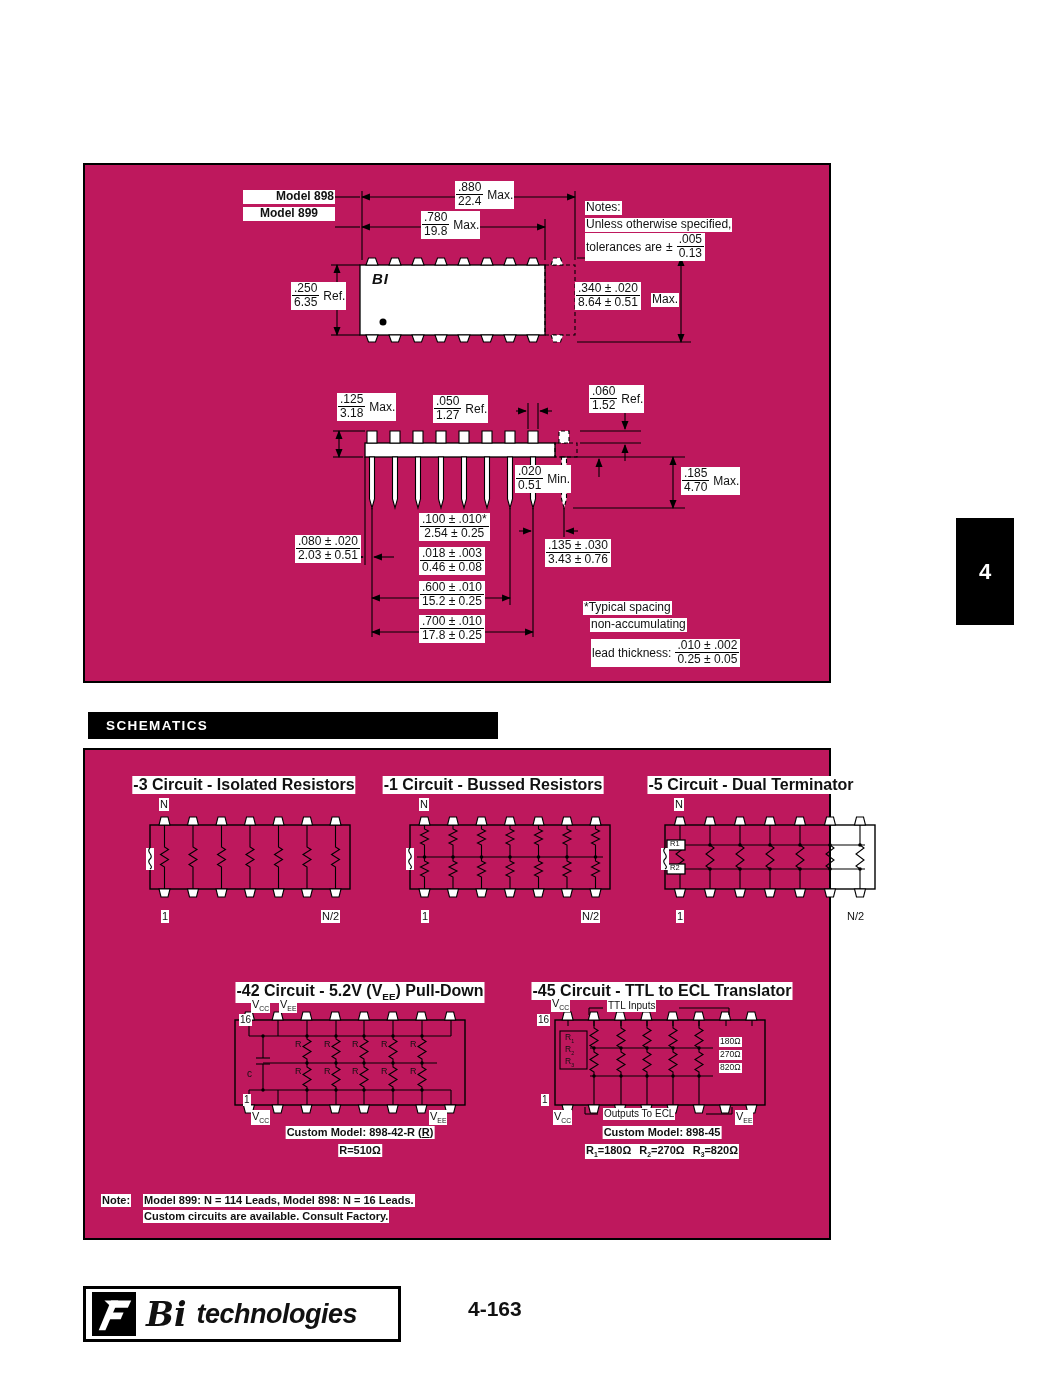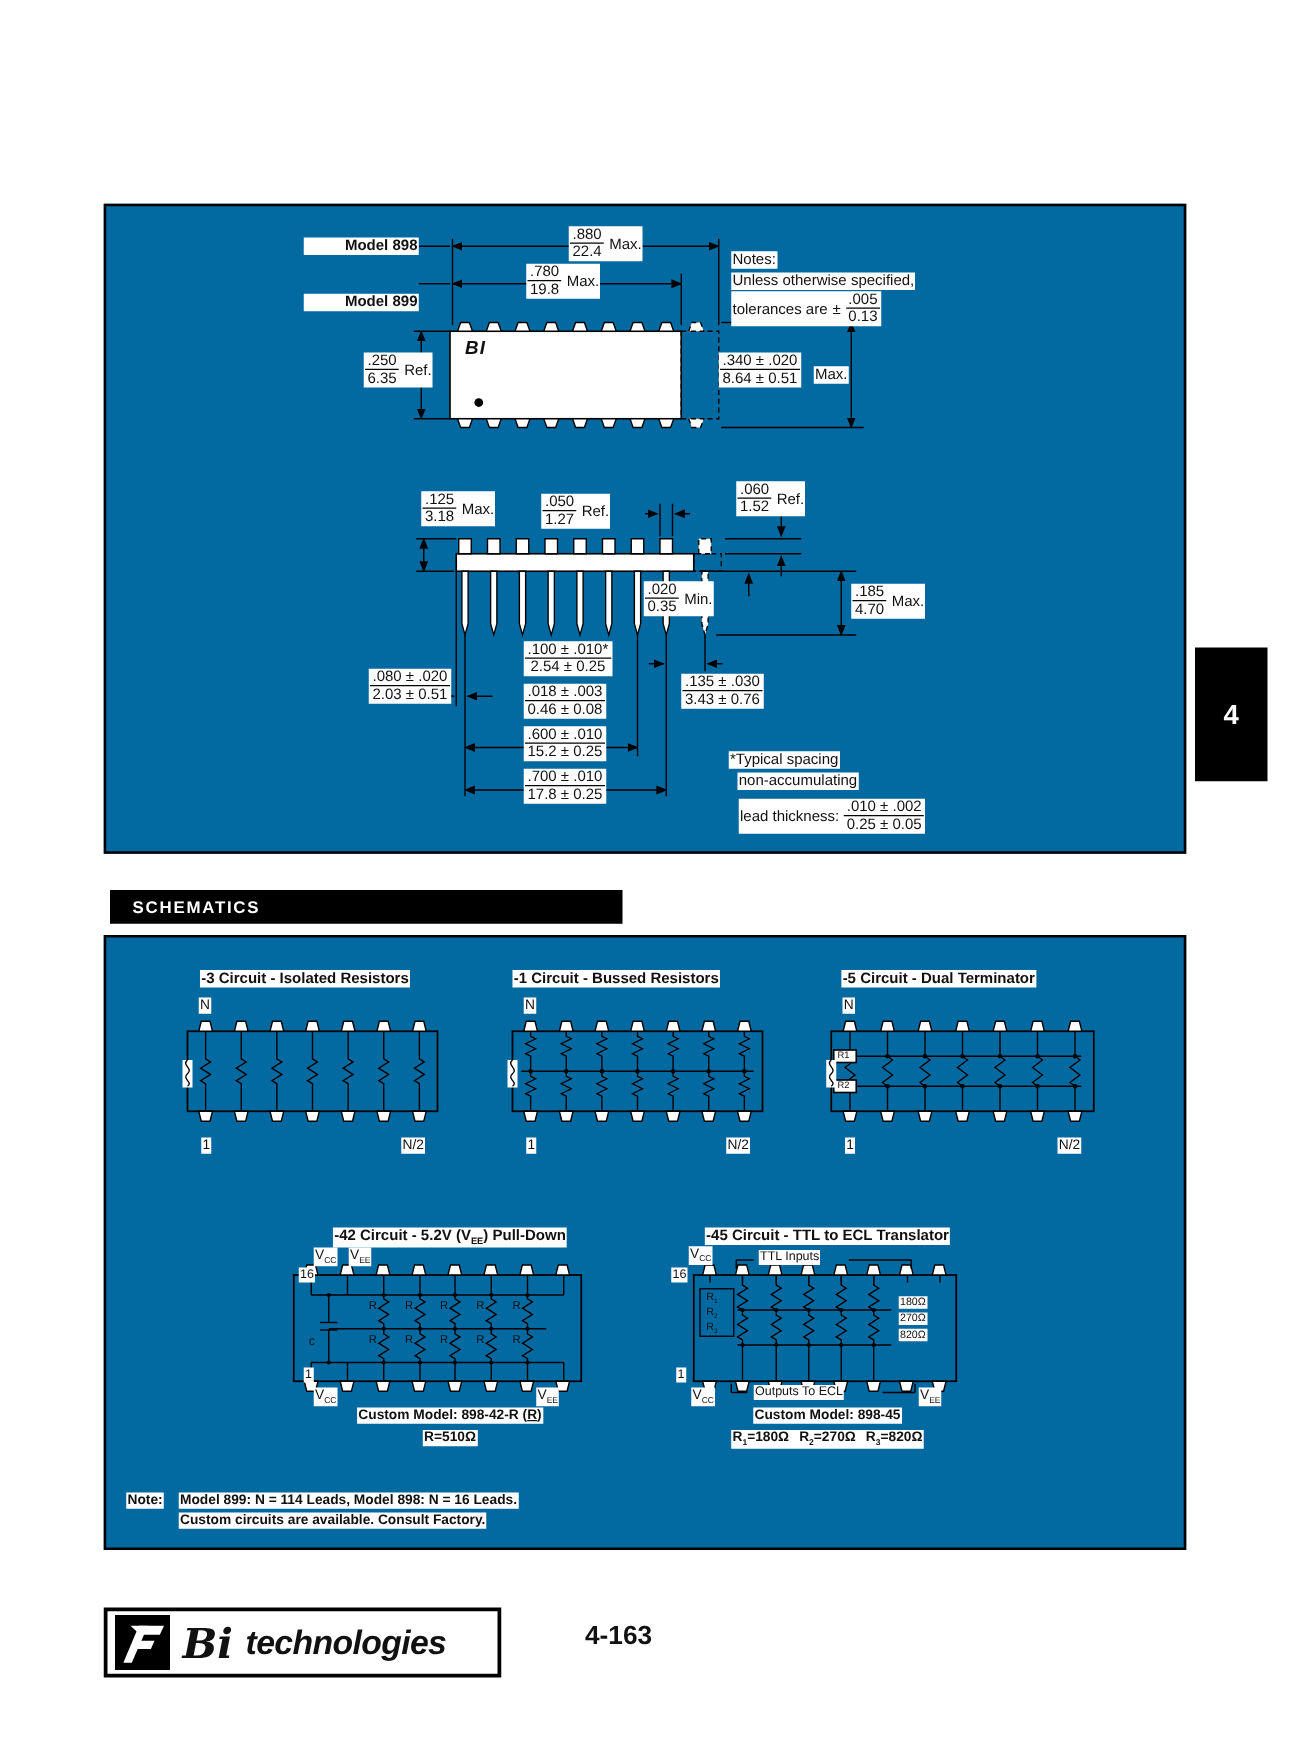--- a/index.html
+++ b/index.html
@@ -1,39 +1,39 @@
 <!DOCTYPE html>
 <html><head>
 <meta charset="utf-8">
 <style>
   *{margin:0;padding:0;box-sizing:border-box}
   html,body{background:#e8e8e8}
   .page{position:relative;width:1042px;height:1392px;background:#fff;font-family:"Liberation Sans",sans-serif;color:#111;overflow:hidden;margin:0 auto}
   .sec-bar{position:absolute;left:88px;width:410px;height:27px;background:#000;color:#fff;display:flex;align-items:center;padding-left:18px;font-weight:bold;font-size:13.5px;letter-spacing:1.4px}
-  .box{position:absolute;left:83px;width:866px;border:2px solid #000;background:#0369a1}
+  .box{position:absolute;left:83px;width:748px;border:2px solid #000;background:#be185d}
   #box1{top:163px;height:520px}
   #box2{top:748px;height:492px}
   svg.art{position:absolute;left:0;top:0;z-index:1}
   .ln{stroke:#000;stroke-width:1.1;fill:none}
   .thk{stroke-width:1.4}
   .dl{stroke:#000;stroke-width:1.1;fill:none;marker-start:url(#ah);marker-end:url(#ah)}
   .me{stroke:#000;stroke-width:1.1;fill:none;marker-end:url(#ah)}
   .shp{fill:#fff;stroke:#000;stroke-width:1.3}
   .dash{stroke-dasharray:4 3}
   .dt{fill:#000;stroke:none}
   .lbl{position:absolute;z-index:2;font-size:12px;white-space:nowrap;background:#fff;line-height:1.15;padding:0 1px}
   .nobg{background:transparent}
   .b{font-weight:bold}
   .i{font-style:italic}
   .ctr{transform:translateX(-50%)}
   .dim{position:absolute;z-index:2;display:flex;align-items:center;gap:4px;background:#fff;font-size:12px;padding:0 1px;white-space:nowrap}
   .frac{display:inline-flex;flex-direction:column;align-items:center;line-height:1.12}
   .frac .ft{border-bottom:1px solid #000;padding:0 2px}
   .frac .fb{padding:0 2px}
-  .f8{font-size:8.5px}.f9{font-size:9px}.f10{font-size:10px}.f11{font-size:11px}.f115{font-size:12px}
+  .f8{font-size:8.5px}.f9{font-size:9px}.f10{font-size:10px}.f11{font-size:11px}.f115{font-size:16px}
   sub{font-size:0.62em}
   .side-tab{position:absolute;left:956px;top:518px;width:58px;height:107px;background:#000;color:#fff;display:flex;align-items:center;justify-content:center;font-size:22px;font-weight:bold;z-index:3}
   .logo-box{position:absolute;left:83px;top:1286px;width:318px;height:56px;border:3px solid #000;display:flex;align-items:center;gap:10px;padding:3px 6px;background:#fff}
   .logo-sq{width:44px;height:44px;flex:none}
   .brand-bi{font-family:"DejaVu Serif",serif;font-style:italic;font-weight:bold;font-size:33px;line-height:1}
   .brand-rest{font-style:italic;font-weight:bold;font-size:27px;letter-spacing:-0.5px;line-height:1}
   .pageno{position:absolute;left:468px;top:1297px;font-size:21px;font-weight:bold}
   .models{position:absolute;left:699px;top:1297px;width:248px;text-align:right;font-size:21px;font-weight:bold}
 </style>
 </head>
@@ -143,21 +143,21 @@
         <line x1="266" y1="392" x2="278" y2="392" class="me"></line>
         <line x1="309" y1="392" x2="289" y2="392" class="me"></line>
         <line x1="434" y1="366" x2="446" y2="366" class="me"></line>
         <line x1="493" y1="366" x2="481" y2="366" class="me"></line>
         <line x1="287" y1="433" x2="425" y2="433" class="dl"></line>
         <line x1="287" y1="467" x2="448" y2="467" class="dl"></line>
       </g>
     </svg>
 
     <span class="lbl b" style="left:158px;top:25px;width:92px;text-align:right">Model 898</span>
-    <span class="lbl b" style="left:158px;top:70px;width:92px;text-align:right">Model 899</span>
+    <span class="lbl b" style="left:158px;top:42px;width:92px;text-align:center">Model 899</span>
     <div class="dim" style="left:370px;top:16px">
       <span class="frac">
           <span class="ft">.880</span>
           <span class="fb">22.4</span>
         </span>
       <span>Max.</span>
     </div>
     <div class="dim" style="left:336px;top:46px">
       <span class="frac">
           <span class="ft">.780</span>
@@ -208,21 +208,21 @@
     <div class="dim" style="left:504px;top:220px">
       <span class="frac">
           <span class="ft">.060</span>
           <span class="fb">1.52</span>
         </span>
       <span>Ref.</span>
     </div>
     <div class="dim" style="left:430px;top:300px">
       <span class="frac">
           <span class="ft">.020</span>
-          <span class="fb">0.35</span>
+          <span class="fb">0.51</span>
         </span>
       <span>Min.</span>
     </div>
     <div class="dim" style="left:596px;top:302px">
       <span class="frac">
           <span class="ft">.185</span>
           <span class="fb">4.70</span>
         </span>
       <span>Max.</span>
     </div>

